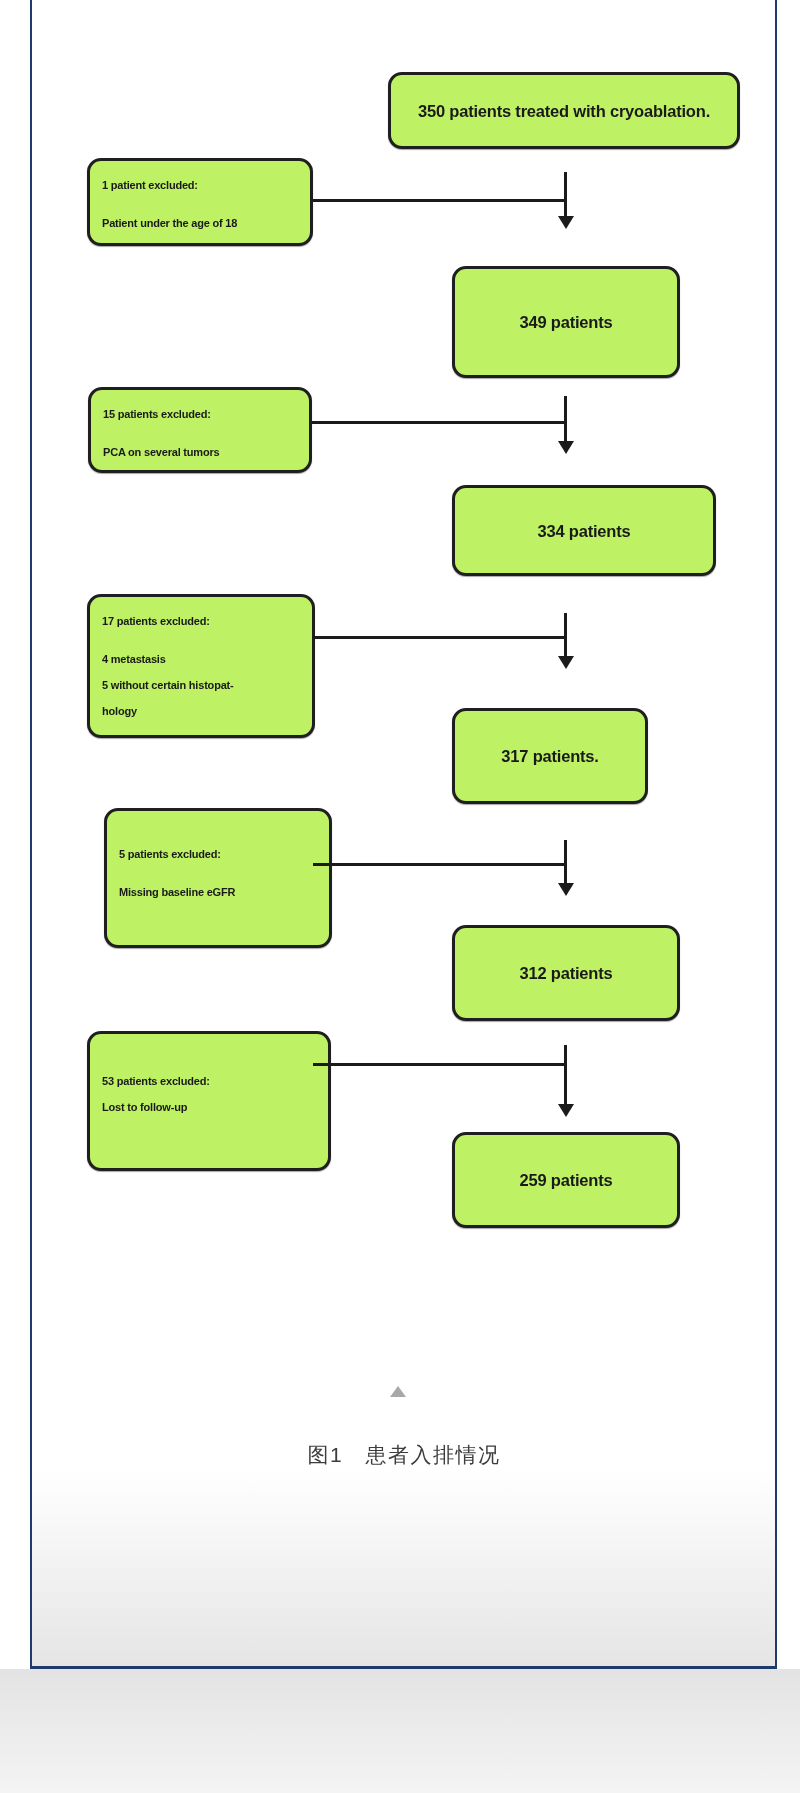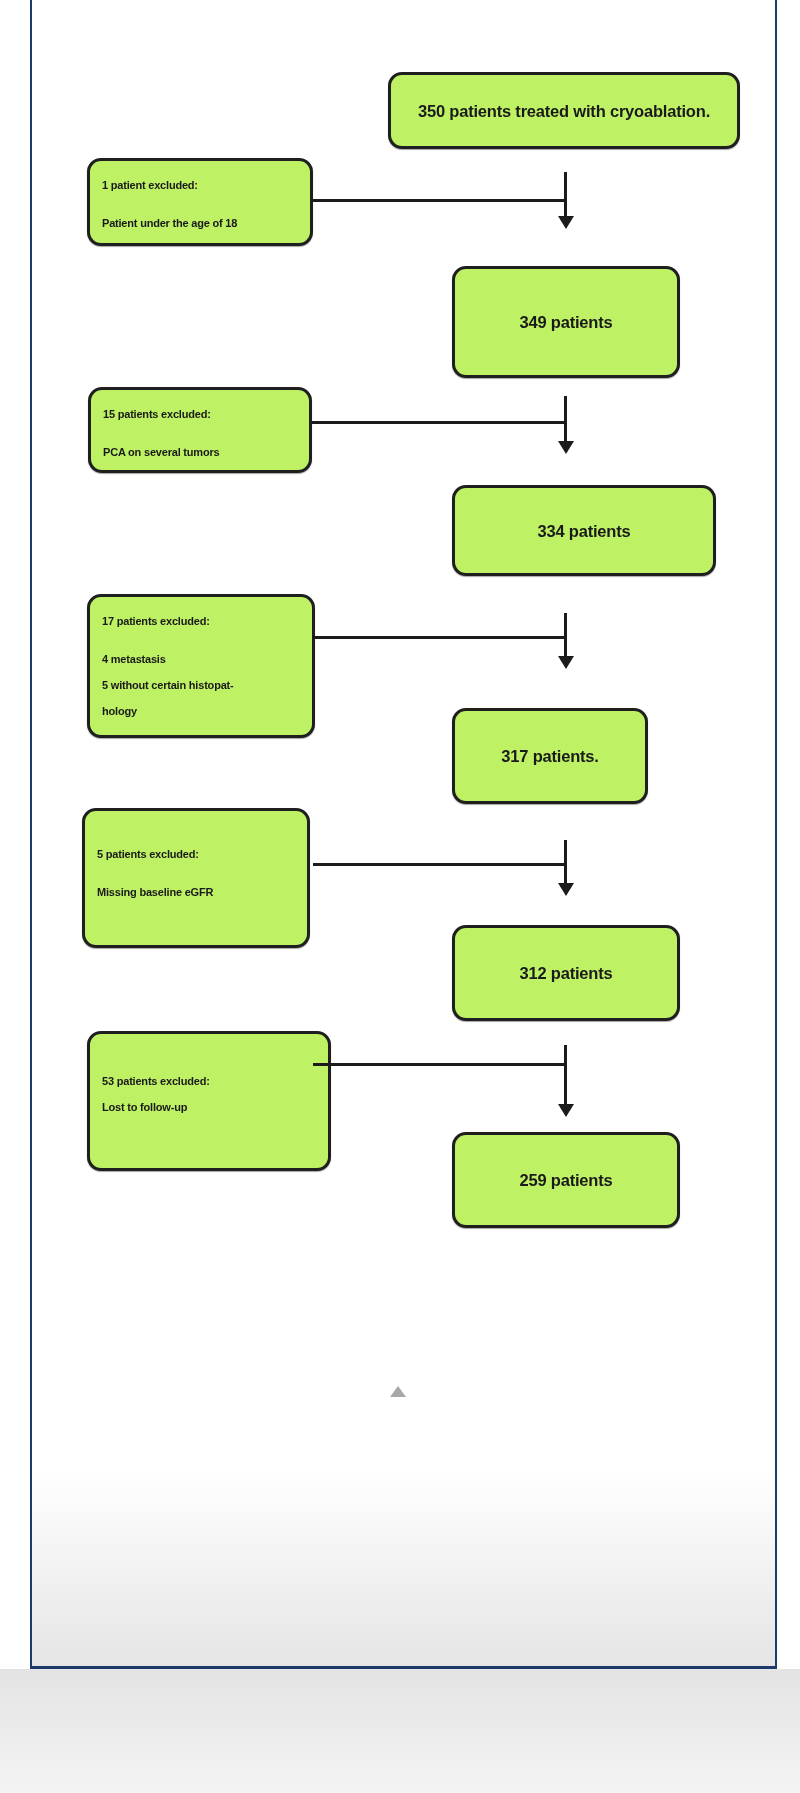--- a/index.html
+++ b/index.html
@@ -41,21 +41,21 @@
   #box-m0 { left: 388px; top: 72px;   width: 352px; height: 77px; }
   #box-m1 { left: 452px; top: 266px;  width: 228px; height: 112px; }
   #box-m2 { left: 452px; top: 485px;  width: 264px; height: 91px; }
   #box-m3 { left: 452px; top: 708px;  width: 196px; height: 96px; }
   #box-m4 { left: 452px; top: 925px;  width: 228px; height: 96px; }
   #box-m5 { left: 452px; top: 1132px; width: 228px; height: 96px; }
 
   #box-e0 { left: 87px; top: 158px;  width: 226px; height: 88px; }
   #box-e1 { left: 88px; top: 387px;  width: 224px; height: 86px; }
   #box-e2 { left: 87px; top: 585px;  width: 228px; height: 144px; margin-top: 9px; }
-  #box-e3 { left: 82px; top: 808px;  width: 228px; height: 140px; padding-top: 30px; }
+  #box-e3 { left: 104px; top: 808px;  width: 228px; height: 140px; padding-top: 30px; }
   #box-e4 { left: 87px; top: 1031px; width: 244px; height: 140px; padding-top: 34px; }
 
   
   .stem  { position: absolute; width: 3px;  background: #1b1b1b; }
   .hline { position: absolute; height: 3px; background: #1b1b1b; }
   .ahead { position: absolute; width: 0; height: 0;
     border-left: 8px solid transparent; border-right: 8px solid transparent;
     border-top: 13px solid #1b1b1b; }
 
   #stem1 { left: 564px; top: 172px;  height: 46px; }
@@ -166,14 +166,15 @@
     <div class="ahead" id="head4"></div>
 
     <div class="stem" id="stem5"></div>
     <div class="hline" id="hln5"></div>
     <div class="ahead" id="head5"></div>
 
   </div>
 
   <div class="tri-up"></div>
 
+  <div class="caption">图1　患者入排情况</div>
 
 </div>
 
 </body></html>

